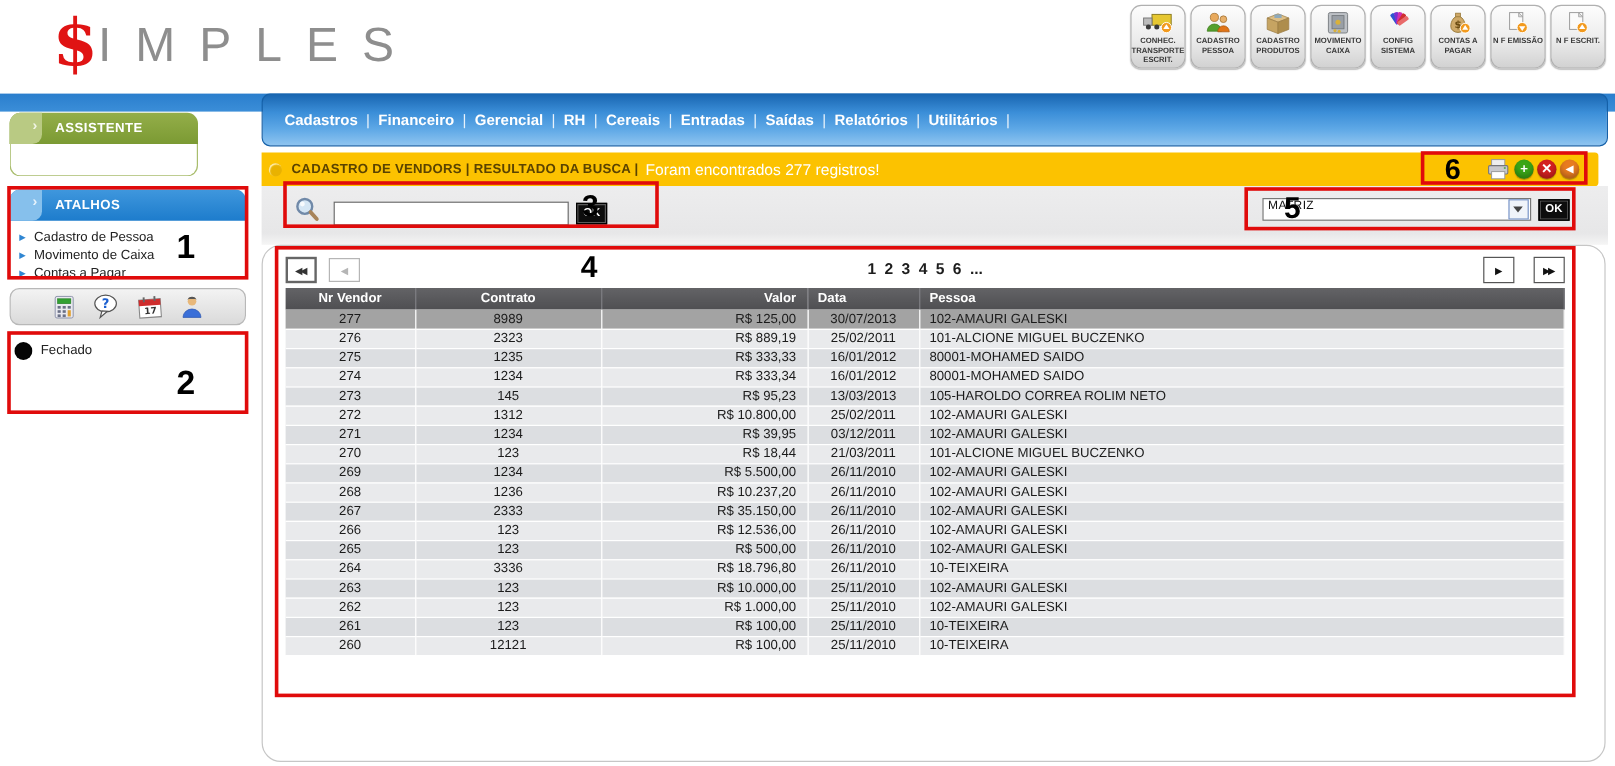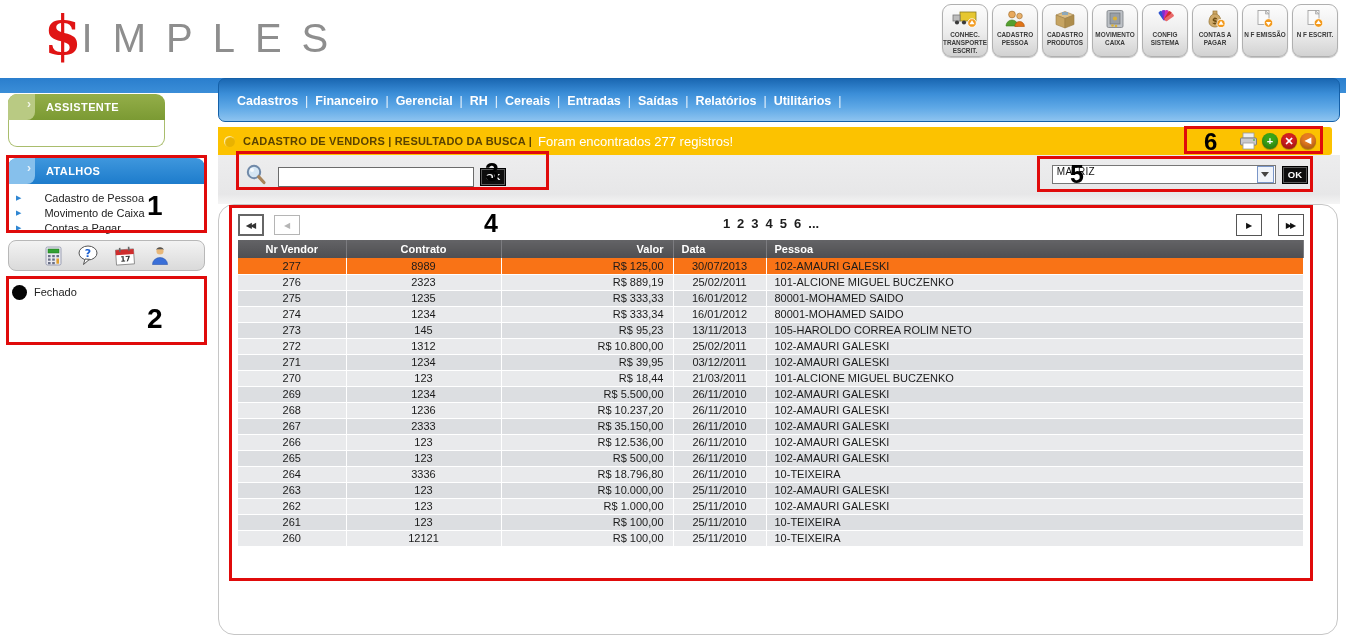--- a/index.html
+++ b/index.html
@@ -74,21 +74,21 @@
   .nav-last { right:0; border:1px solid #555; color:#111; }
   .pagination { position:absolute; left:50%; top:2px; transform:translateX(-50%); display:flex; gap:7px; }
   .page-num { font-size:13px; font-weight:bold; color:#1d1d1d; cursor:pointer; }
 
   table.grid { border-collapse:collapse; width:1066px; table-layout:fixed; }
   table.grid th { background:linear-gradient(180deg,#636366,#4f4f52); color:#fff; font-size:11px; font-weight:bold;
     height:18px; border-right:1px solid #7c7c80; }
   table.grid td { font-size:11px; color:#1b1b1b; height:16px; border-bottom:1px solid #fff; border-right:1px solid #fff; }
   tbody tr:nth-of-type(even) { background:#e9eaec; }
   tbody tr:nth-of-type(odd) { background:#dcdee1; }
-  tbody tr:first-of-type { background:#f97316; }
+  tbody tr:first-of-type { background:#a3a3a3; }
   .c-nr { width:108px; text-align:center; }
   .c-contrato { width:155px; text-align:center; }
   .c-valor { width:172px; text-align:right; padding-right:9px; }
   .c-data { width:93px; text-align:center; }
   .c-pessoa { text-align:left; padding-left:8px; }
   th.c-valor { text-align:right; }
   th.c-data, th.c-pessoa { text-align:left; padding-left:8px; }
 
   
   .sidebar { position:absolute; left:8px; top:94px; width:197px; }
@@ -97,21 +97,21 @@
   .sb-header .tab::after { content:"›"; position:absolute; right:4px; top:3px; color:#ffffffcc; font-size:12px; font-weight:bold; }
   .sb-title { color:#fff; font-size:11px; font-weight:bold; letter-spacing:.4px; margin-left:38px; }
   .hdr-green { background:linear-gradient(180deg,#94ae49,#7b9a33); }
   .hdr-green .tab { background:#b9ca83; }
   .hdr-blue { background:linear-gradient(180deg,#3f97dd,#1d7ccc); }
   .hdr-blue .tab { background:#86c0ec; }
   .p-assist { position:absolute; top:0; left:0; width:157px; }
   .assist-body { height:27px; background:#fff; border:1px solid #a9bd6d; border-top:none; border-radius:0 0 9px 9px; }
   .p-atalhos { position:absolute; top:64px; left:0; width:197px; }
   .shortcut-list { padding:6px 0 0 8px; }
-  .shortcut { display:flex; align-items:center; height:15px; cursor:pointer;gap:16px; }
+  .shortcut { display:flex; align-items:center; height:15px; cursor:pointer; }
   .shortcut .bullet { color:#2f86d2; font-size:7px; margin-right:7px; }
   .shortcut .sc-label { font-size:11px; color:#222; }
   .icons-row { position:absolute; top:146px; left:0; width:197px; height:31px;
     background:linear-gradient(180deg,#f3f3f3,#dadada); border:1px solid #b8b8b8; border-radius:8px;
     display:flex; align-items:center; justify-content:center; gap:13px; }
   .side-ic { cursor:pointer; display:flex; align-items:center; }
   .p-legenda { position:absolute; top:184px; left:0; width:197px; }
   .legend-list { padding:4px 0 0 4px; }
   .legend-item { display:flex; align-items:center; height:20px; }
   .legend-dot { width:15px; height:15px; border-radius:50%; border:1px solid rgba(0,0,0,.35); margin-right:7px; }
@@ -347,21 +347,21 @@
               <td class="c-contrato">1234</td>
               <td class="c-valor">R$ 333,34</td>
               <td class="c-data">16/01/2012</td>
               <td class="c-pessoa">80001-MOHAMED SAIDO</td>
             </tr>
 
             <tr>
               <td class="c-nr">273</td>
               <td class="c-contrato">145</td>
               <td class="c-valor">R$ 95,23</td>
-              <td class="c-data">13/11/2013</td>
+              <td class="c-data">13/03/2013</td>
               <td class="c-pessoa">105-HAROLDO CORREA ROLIM NETO</td>
             </tr>
 
             <tr>
               <td class="c-nr">272</td>
               <td class="c-contrato">1312</td>
               <td class="c-valor">R$ 10.800,00</td>
               <td class="c-data">25/02/2011</td>
               <td class="c-pessoa">102-AMAURI GALESKI</td>
             </tr>

